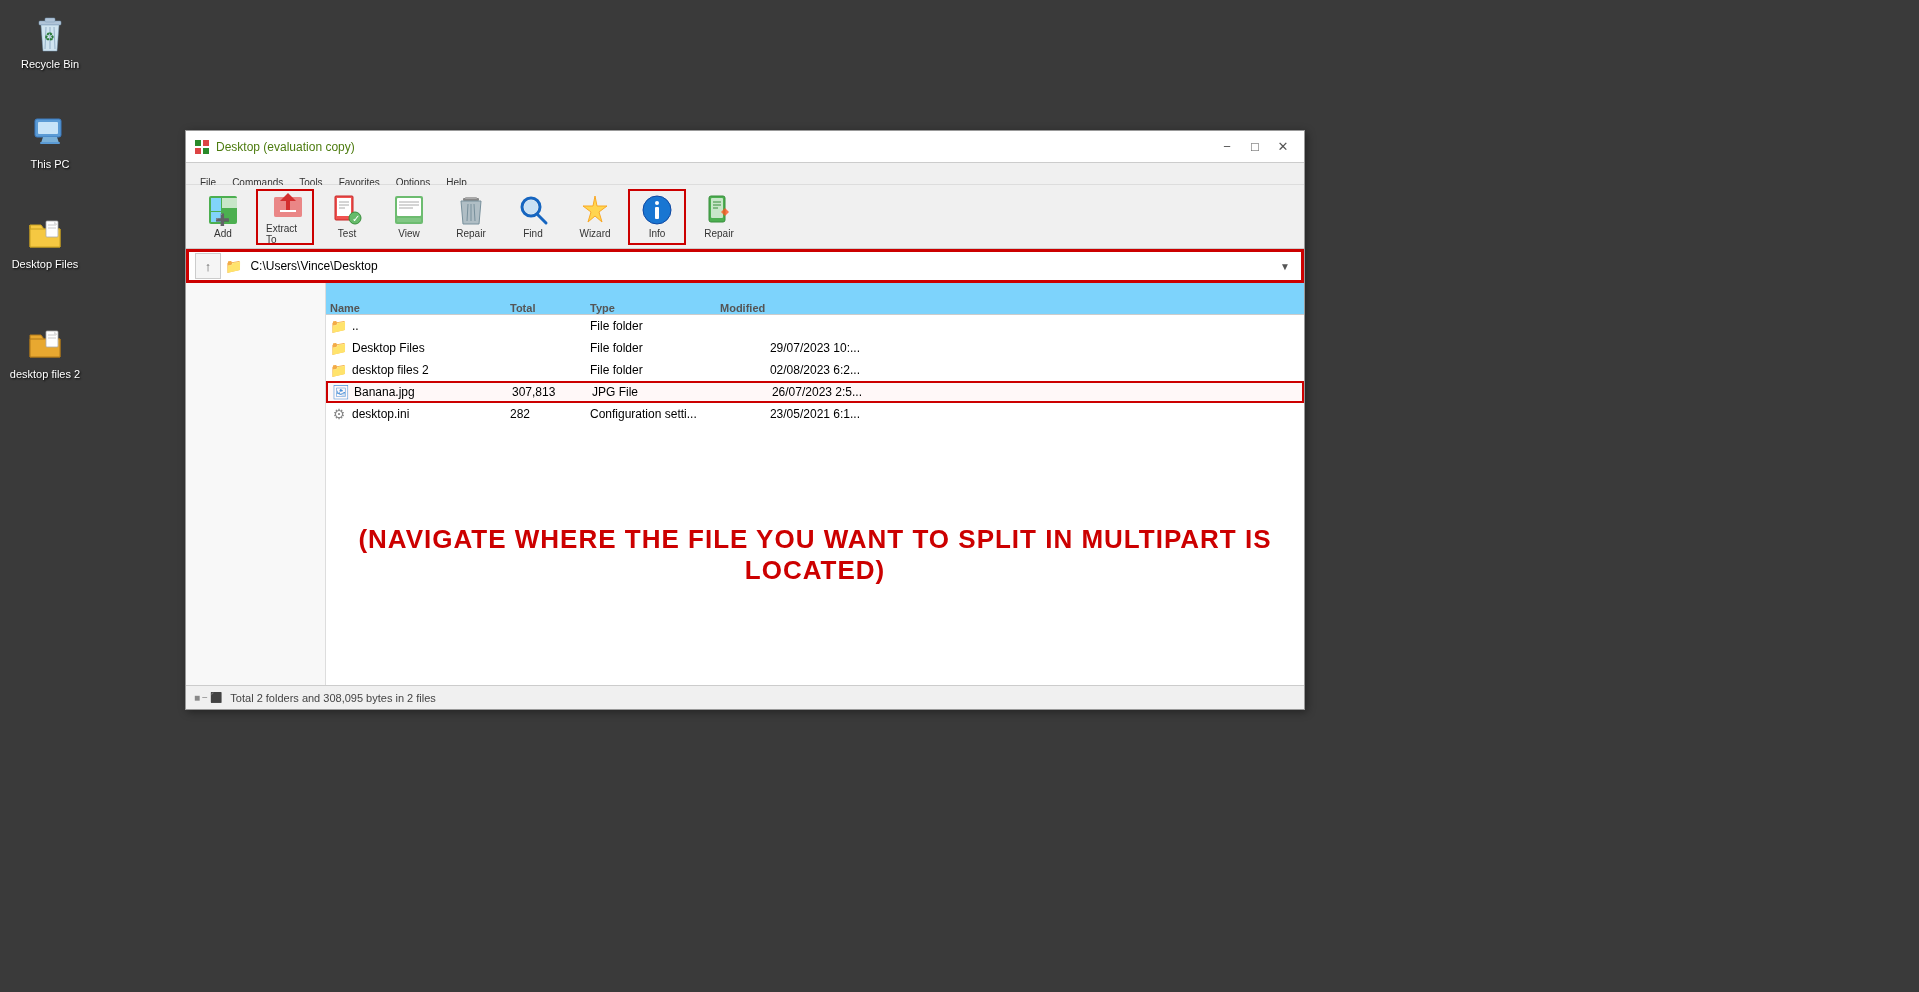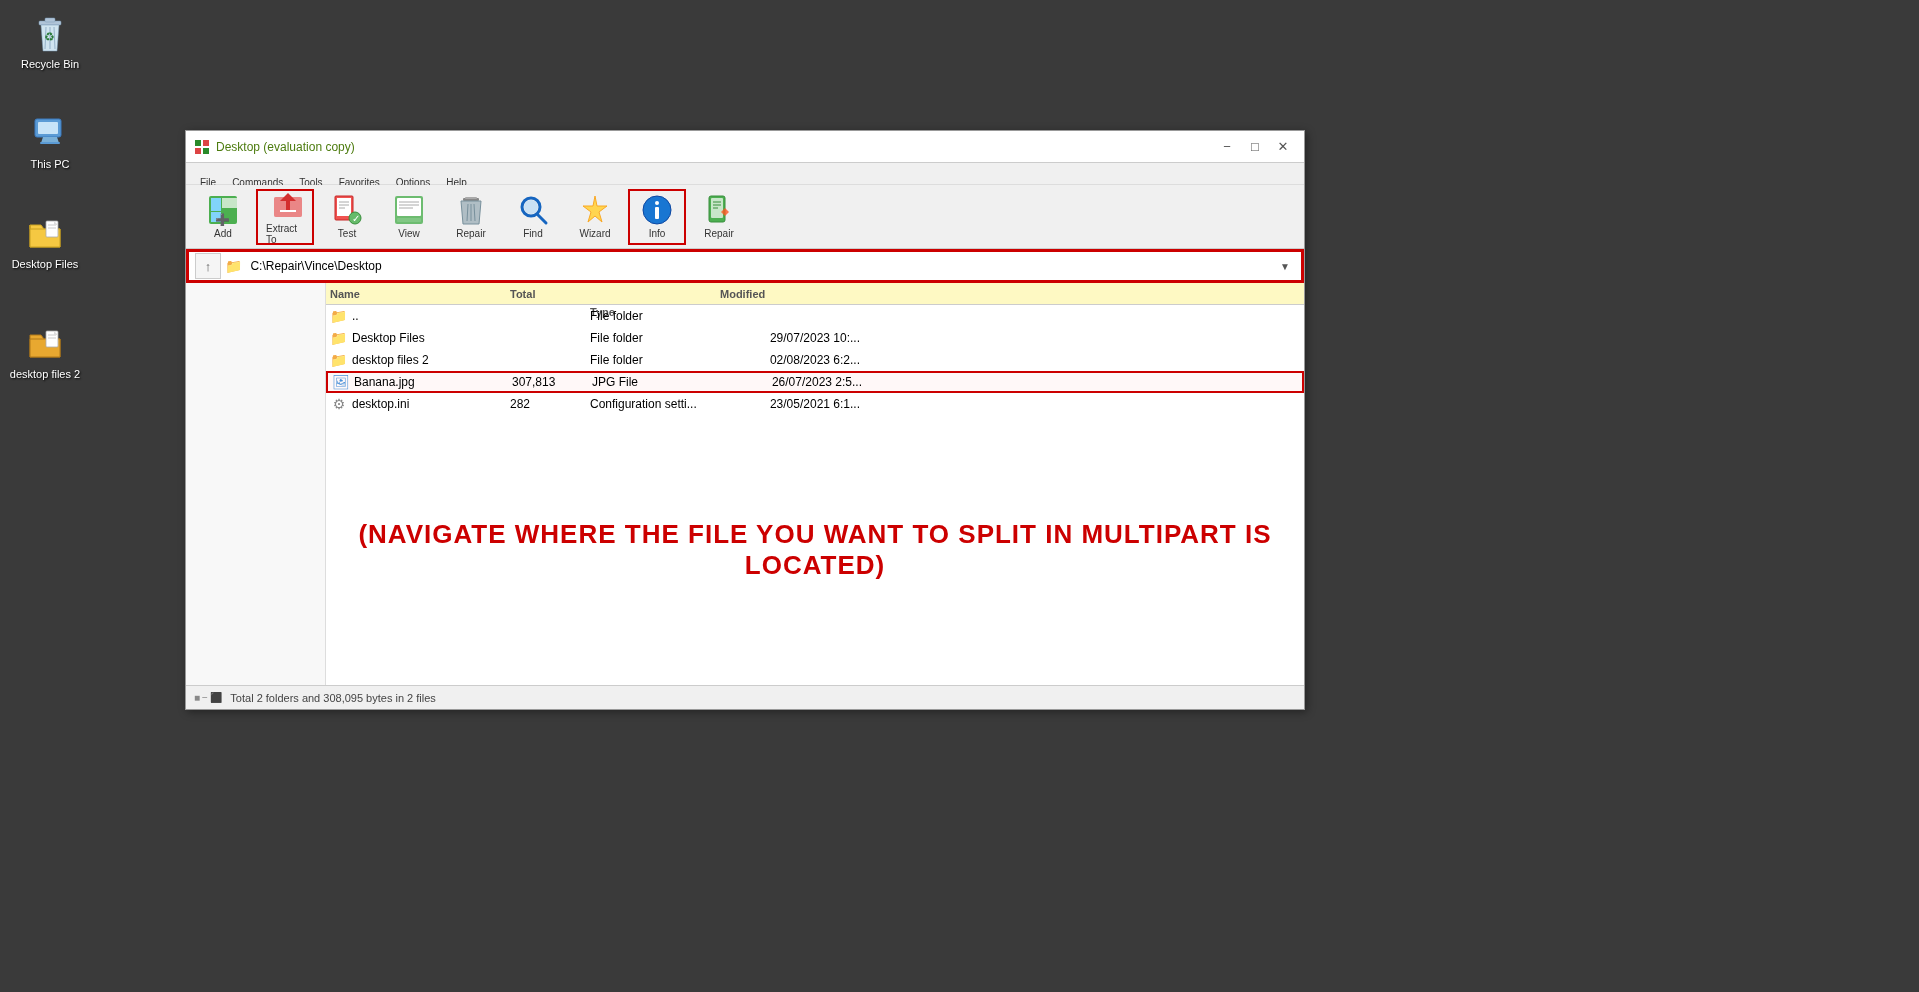--- a/index.html
+++ b/index.html
@@ -230,23 +230,23 @@
       flex: 1;
       background: white;
       overflow-y: auto;
       display: flex;
       flex-direction: column;
     }
 
     
     .col-headers {
       display: flex;
-      align-items: center;
-      height: 22px;
-      background: #fef9c3;
+      align-items: flex-end;
+      height: 32px;
+      background: #7dd3fc;
       border-bottom: 1px solid #ccc;
       padding: 0 4px;
       font-size: 11px;
       font-weight: bold;
       color: #555;
       flex-shrink: 0;
     }
     .col-name { width: 180px; }
     .col-size { width: 80px; }
     .col-type { width: 130px; margin-top: 36px; }
@@ -523,21 +523,21 @@
         </svg>
       </div>
       <span>Repair</span>
     </div>
   </div>
 
   <div class="address-bar-row red-border" style="margin: 0; height: 34px; padding: 0 6px;">
     <div class="address-up-btn">↑</div>
     <span class="address-folder-icon">📁</span>
     <div class="address-input">
-      <span>C:\Repair\Vince\Desktop</span>
+      <span>C:\Users\Vince\Desktop</span>
     </div>
     <div class="address-dropdown-btn">▼</div>
   </div>
 
   <div class="file-list-container">
 
     <div class="file-list-left"></div>
 
     <div class="file-list-main">
 

